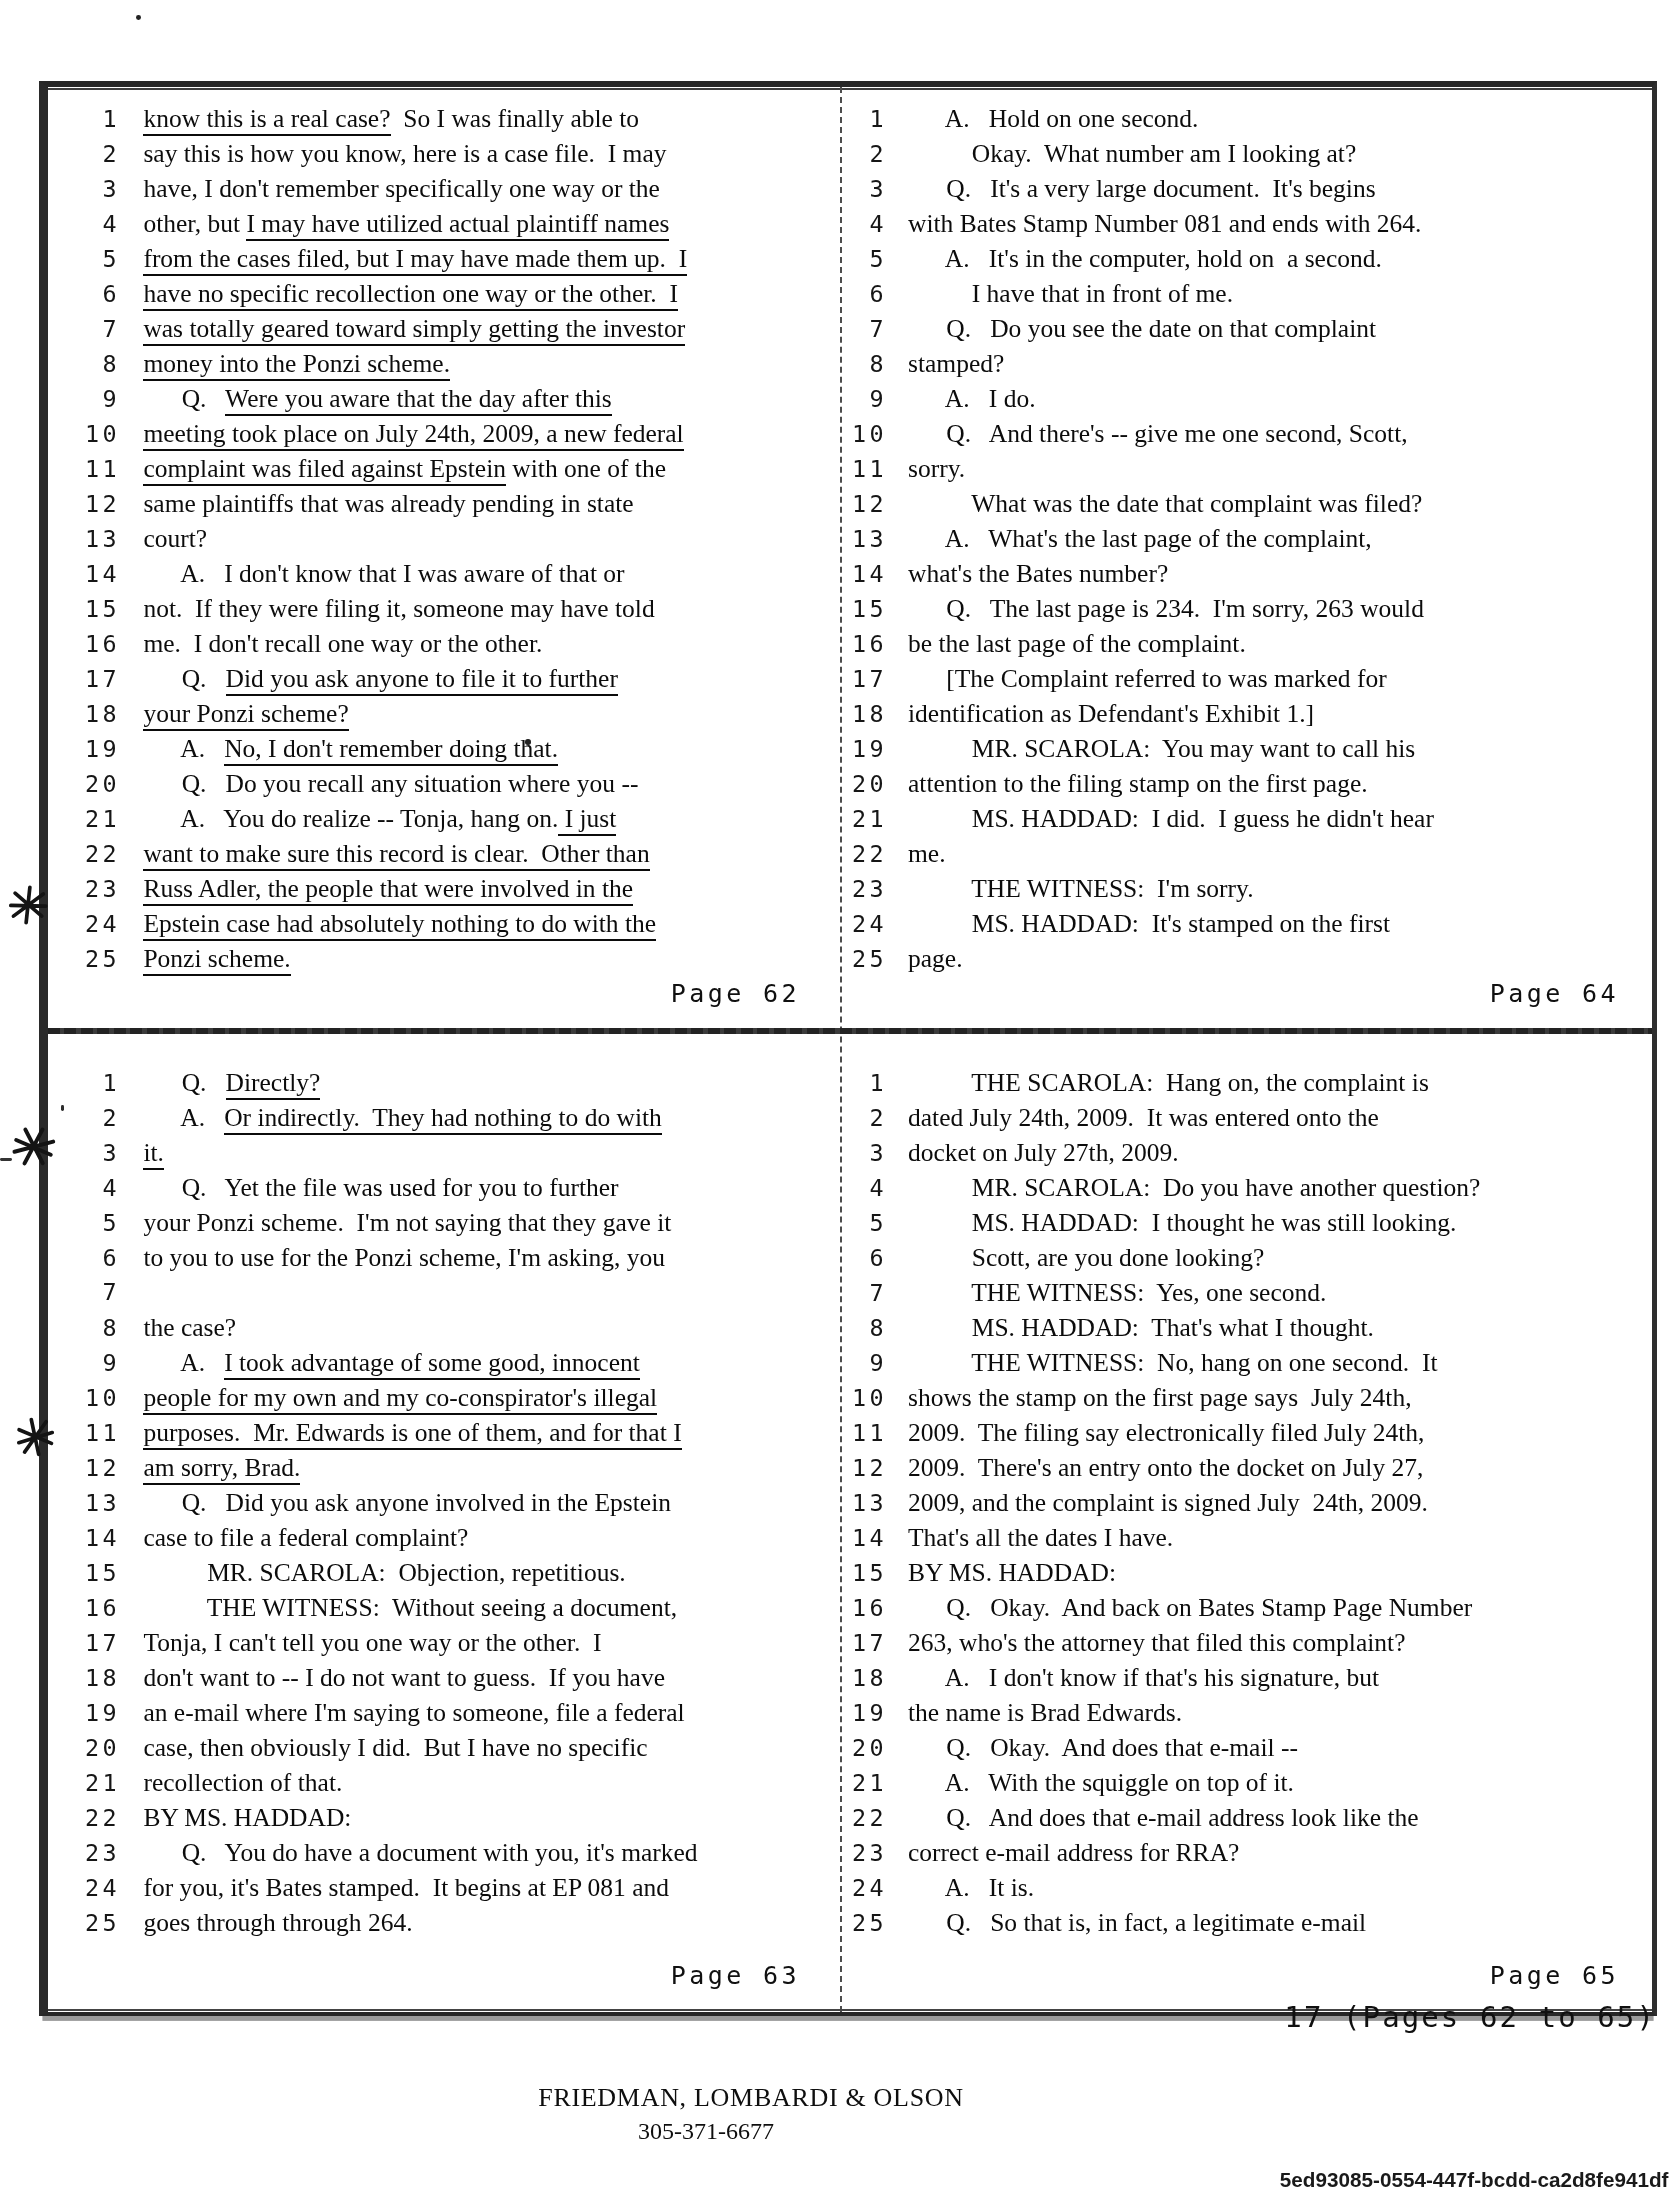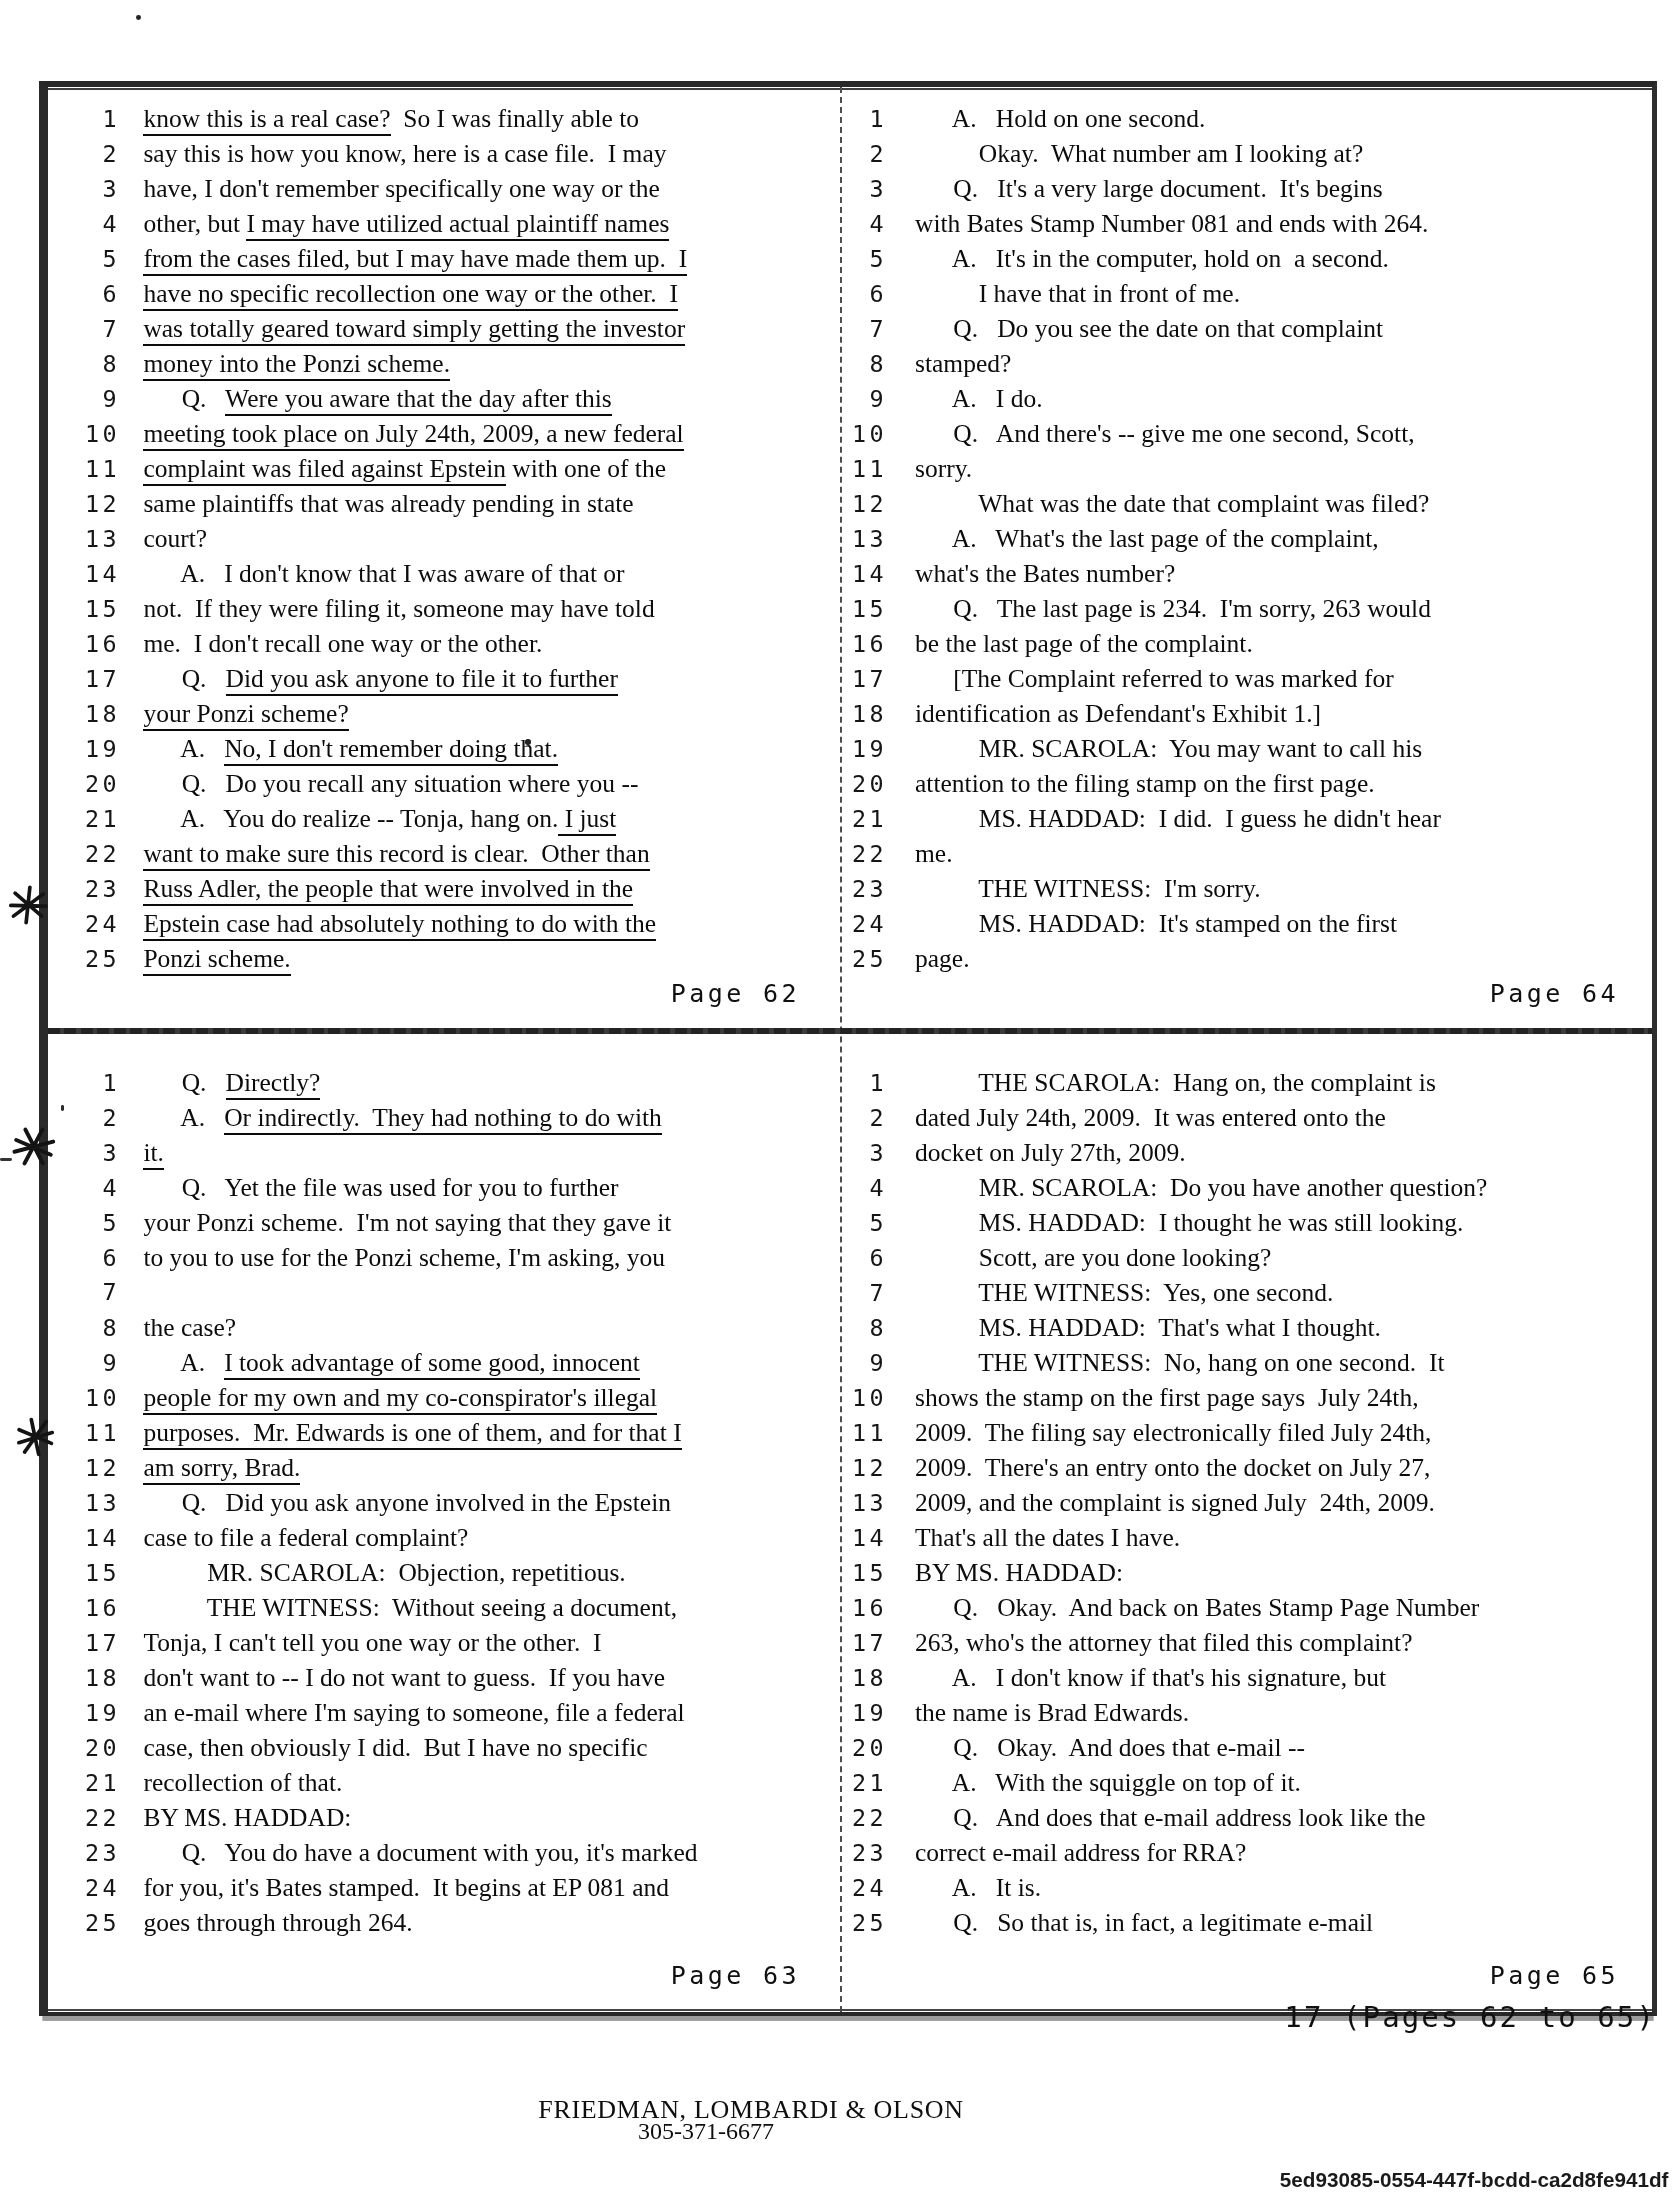--- a/index.html
+++ b/index.html
@@ -31,34 +31,34 @@
   #vdivider{position:absolute;top:0;bottom:0;left:792px;width:0;border-left:2.1px dashed #4d4d4d;}
 
   .lines{padding-top:17px;}
   .q-bottom .lines{padding-top:34px;}
   .line{display:flex;height:35px;align-items:baseline;}
   .ln{flex:none;width:72px;text-align:right;
       font-family:"DejaVu Sans Mono","Liberation Mono",monospace;
       font-size:23.4px;letter-spacing:3.4px;color:#161616;}
   .q-right .ln{width:45px;}
   .lt{margin-left:23.4px;font-size:25.5px;white-space:pre;color:#0c0c0c;}
-  .q-right .lt{margin-left:28px;}
+  .q-right .lt{margin-left:21px;}
   .u{border-bottom:2.8px solid #0b0b0b;padding-bottom:1.4px;}
 
   .plabel{position:absolute;bottom:20px;right:40px;
       font-family:"DejaVu Sans Mono","Liberation Mono",monospace;
       font-size:25px;letter-spacing:3.4px;color:#101010;}
   #q-tr .plabel,#q-br .plabel{right:33px;}
 
   
   #footer-range{position:absolute;top:2000px;right:18px;
       font-family:"DejaVu Sans Mono","Liberation Mono",monospace;
       font-size:29px;letter-spacing:2.1px;color:#101010;}
   #footer-firm{position:absolute;top:2083px;left:0;width:1502px;text-align:center;
-      font-size:26px;letter-spacing:0.7px;color:#0e0e0e;margin-top:12px;}
+      font-size:26px;letter-spacing:0.7px;color:#0e0e0e;}
   #footer-phone{position:absolute;top:2118px;left:0;width:1412px;text-align:center;
       font-size:24px;color:#0e0e0e;}
   #footer-id{position:absolute;top:2168px;right:5.5px;
       font-family:"Liberation Sans","DejaVu Sans",sans-serif;font-weight:bold;
       font-size:20.7px;color:#1a1a1a;}
 
   
   .star{position:absolute;}
   .star svg{display:block;}
   .artifact{position:absolute;background:#222;border-radius:50%;}

